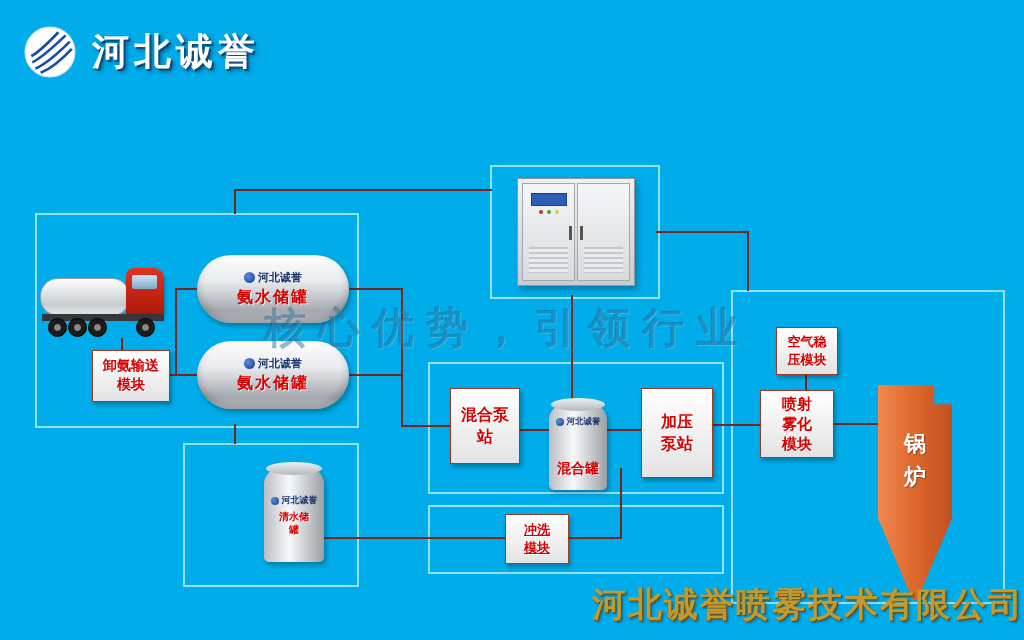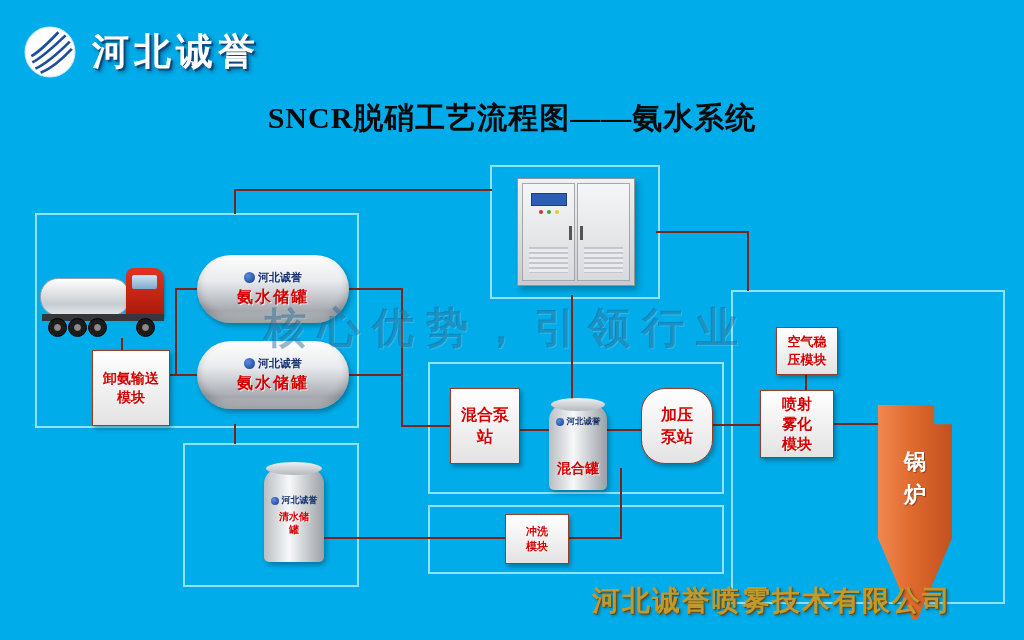--- a/index.html
+++ b/index.html
@@ -38,24 +38,23 @@
     box-shadow:2px 3px 5px rgba(0,0,0,.3);
     display:flex;flex-direction:column;align-items:center;justify-content:center;gap:3px;
   }
   .vtank::before{
     content:"";position:absolute;top:-6px;left:3%;width:94%;height:13px;border-radius:50%;
     background:linear-gradient(180deg,#eef0f2,#b4b9be);
   }
   .vtank-label{font-weight:bold;color:var(--label-red,#D60000);text-shadow:1px 1px 0 rgba(255,255,255,.7);text-align:center;line-height:1.3;}
   
   .boiler{
-    position:absolute;left:878px;top:405px;width:74px;height:215px;z-index:5;
+    position:absolute;left:878px;top:385px;width:74px;height:215px;z-index:5;
     background:linear-gradient(90deg,#f08850,var(--boiler-orange,#E06A2E) 45%,#c2511f);
     clip-path:polygon(0 0,76% 0,76% 9%,100% 9%,100% 62%,53% 100%,47% 100%,0 62%);
-    font-family:Liberation Mono, monospace;
   }
   .boiler-label{width:24px;margin:42px auto 0;font-size:22px;line-height:1.5;color:#fff;font-weight:bold;text-align:center;text-shadow:1px 1px 1px rgba(0,0,0,.35);}
   
   .cabinet{
     position:absolute;left:517px;top:178px;width:118px;height:108px;z-index:5;
     background:linear-gradient(180deg,#f0f0f2,#c9cbcf);border:1px solid #8f959b;
     box-shadow:3px 4px 6px rgba(0,0,0,.25);display:flex;padding:4px;gap:2px;box-sizing:border-box;
   }
   .cab-door{flex:1;border:1px solid #a3a8ae;background:linear-gradient(180deg,#f5f6f7,#d8dadd);position:relative;}
   .cab-screen{position:absolute;top:9px;left:50%;transform:translateX(-50%);width:34px;height:11px;background:#2c5fb3;border:1px solid #1c3f80;}
@@ -80,21 +79,21 @@
     position:absolute;left:0;right:0;top:98px;text-align:center;z-index:20;
     font-family:"Liberation Serif",serif;font-size:30px;font-weight:600;color:#0a0a0a;letter-spacing:1px;
   }
   .watermark{
     position:absolute;left:264px;top:300px;z-index:30;pointer-events:none;
     font-family:"Liberation Serif",serif;font-size:42px;font-weight:bold;letter-spacing:12px;
     color:rgba(10,85,135,.42);text-shadow:1px 1px 1px rgba(255,255,255,.18);
   }
   .footer-company{
     position:absolute;left:592px;top:582px;z-index:30;
-    font-family:"Liberation Serif",serif;font-size:28px;font-weight:bold;letter-spacing:2px;
+    font-family:"Liberation Serif",serif;font-size:34px;font-weight:bold;letter-spacing:2px;
     color:var(--footer-gold,#C09A2E);
     text-shadow:1px 1px 0 #6b4a10,2px 2px 3px rgba(0,0,0,.35);
   }
 </style>
 </head>
 <body>
 
 <div class="stage">
 
   <div class="zone" style="left:35px;top:213px;width:320px;height:211px;"></div>
@@ -131,37 +130,36 @@
     <svg width="52" height="52" viewBox="0 0 50 50">
       <circle cx="25" cy="25" r="24" fill="#ffffff" stroke="#cfe9fa" stroke-width="1"></circle>
       <path d="M7 29 Q16 24 33 6" stroke="#1b4f9e" stroke-width="2.6" fill="none"></path>
       <path d="M8 35 Q18 30 40 9" stroke="#1b4f9e" stroke-width="2.6" fill="none"></path>
       <path d="M11 41 Q24 35 44 15" stroke="#1b4f9e" stroke-width="2.6" fill="none"></path>
       <path d="M16 45 Q29 40 46 22" stroke="#1b4f9e" stroke-width="2.6" fill="none"></path>
     </svg>
     <span class="logo-text">河北诚誉</span>
   </div>
 
-  <div class="title">SNCR脱硝工艺流程图——氨水系统</div>
   <div class="watermark">核心优势，引领行业</div>
   <div class="footer-company">河北诚誉喷雾技术有限公司</div>
 
   <div class="truck">
     <div class="truck-tank"></div>
     <div class="truck-cab">
       <div class="truck-window"></div>
     </div>
     <div class="truck-chassis"></div>
     <div class="truck-wheel" style="left:8px;"></div>
     <div class="truck-wheel" style="left:28px;"></div>
     <div class="truck-wheel" style="left:48px;"></div>
     <div class="truck-wheel" style="left:96px;"></div>
   </div>
 
-  <div class="module" style="left:92px;top:350px;width:62px;height:50px;padding:12px 7px;font-size:14px;box-sizing:content-box;">
+  <div class="module" style="left:92px;top:350px;width:62px;height:50px;padding:0 7px;font-size:14px;box-sizing:content-box;font-family:Liberation Mono, monospace;">
     <span class="lbl">卸氨输送模块</span>
   </div>
 
   <div class="htank" style="left:197px;top:255px;width:152px;height:68px;">
     <div class="brandrow" style="font-size:11px;">
       <span class="branddot"></span>
       <span>河北诚誉</span>
     </div>
     <div class="tank-label">氨水储罐</div>
   </div>
@@ -195,21 +193,21 @@
   </div>
 
   <div class="vtank" style="left:549px;top:404px;width:58px;height:86px;">
     <div class="brandrow" style="font-size:8.5px;">
       <span class="branddot small"></span>
       <span>河北诚誉</span>
     </div>
     <div class="vtank-label" style="font-size:14px;margin-top:28px;">混合罐</div>
   </div>
 
-  <div class="module" style="left:641px;top:388px;width:72px;height:76px;padding:0 17px;font-size:16px;box-sizing:border-box;border-radius:24px;">
+  <div class="module" style="left:641px;top:388px;width:72px;height:90px;padding:0 17px;font-size:16px;box-sizing:border-box;">
     <span class="lbl">加压泵站</span>
   </div>
 
   <div class="module" style="left:760px;top:390px;width:74px;height:68px;padding:0 20px;font-size:15px;box-sizing:border-box;">
     <span class="lbl">喷射雾化模块</span>
   </div>
 
   <div class="module" style="left:776px;top:327px;width:62px;height:48px;padding:0 6px;font-size:13px;box-sizing:border-box;">
     <span class="lbl">空气稳压模块</span>
   </div>
@@ -219,17 +217,17 @@
   </div>
 
   <div class="vtank" style="left:264px;top:468px;width:60px;height:94px;">
     <div class="brandrow" style="font-size:9px;">
       <span class="branddot small"></span>
       <span>河北诚誉</span>
     </div>
     <div class="vtank-label" style="font-size:10px;width:30px;">清水储罐</div>
   </div>
 
-  <div class="module" style="left:505px;top:514px;width:64px;height:50px;padding:0 15px;font-size:11px;box-sizing:border-box;">
+  <div class="module" style="left:505px;top:514px;width:64px;height:50px;padding:0 15px;font-size:13px;box-sizing:border-box;text-decoration:underline;">
     <span class="lbl">冲洗模块</span>
   </div>
 
 </div>
 
 </body></html>

